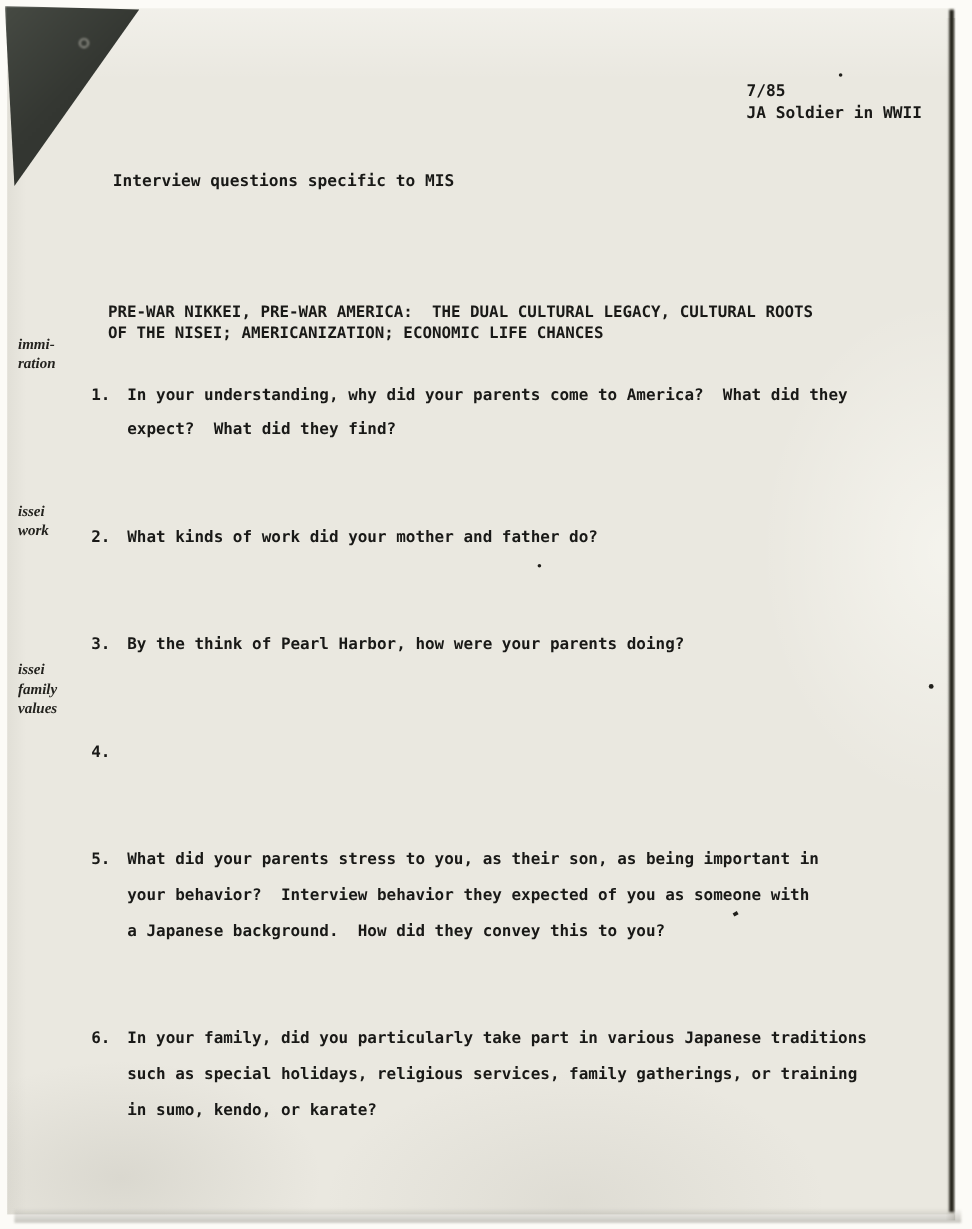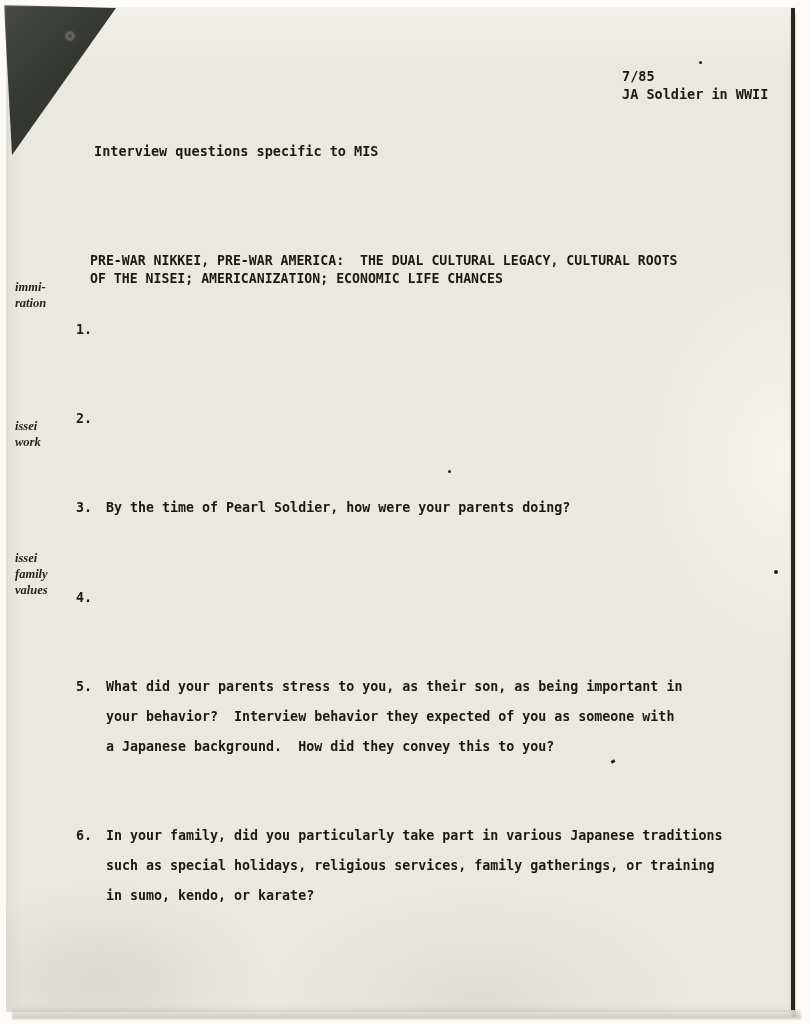--- a/index.html
+++ b/index.html
@@ -56,23 +56,24 @@
 
     <div class="margin-note note-1">immi-
 ration</div>
     <div class="margin-note note-2">issei
 work</div>
     <div class="margin-note note-3">issei
 family
 values</div>
 
     <div class="questions txt">
-      <div class="q-row"><span class="q-label">1.</span></div>
-      <div class="q-row"><span class="q-label">2.</span></div>
-      <div class="q-row"><span class="q-label">3.</span><div class="q-text">By the time of Pearl Soldier, how were your parents doing?</div></div>
+      <div class="q-row"><span class="q-label">1.</span><div class="q-text">In your understanding, why did your parents come to America?  What did they
+expect?  What did they find?</div></div>
+      <div class="q-row"><span class="q-label">2.</span><div class="q-text">What kinds of work did your mother and father do?</div></div>
+      <div class="q-row"><span class="q-label">3.</span><div class="q-text">By the think of Pearl Harbor, how were your parents doing?</div></div>
       <div class="q-row"><span class="q-label">4.</span></div>
       <div class="q-row"><span class="q-label">5.</span><div class="q-text">What did your parents stress to you, as their son, as being important in
 your behavior?  Interview behavior they expected of you as someone with
 a Japanese background.  How did they convey this to you?</div></div>
       <div class="q-row"><span class="q-label">6.</span><div class="q-text">In your family, did you particularly take part in various Japanese traditions
 such as special holidays, religious services, family gatherings, or training
 in sumo, kendo, or karate?</div></div>
       
       
       

